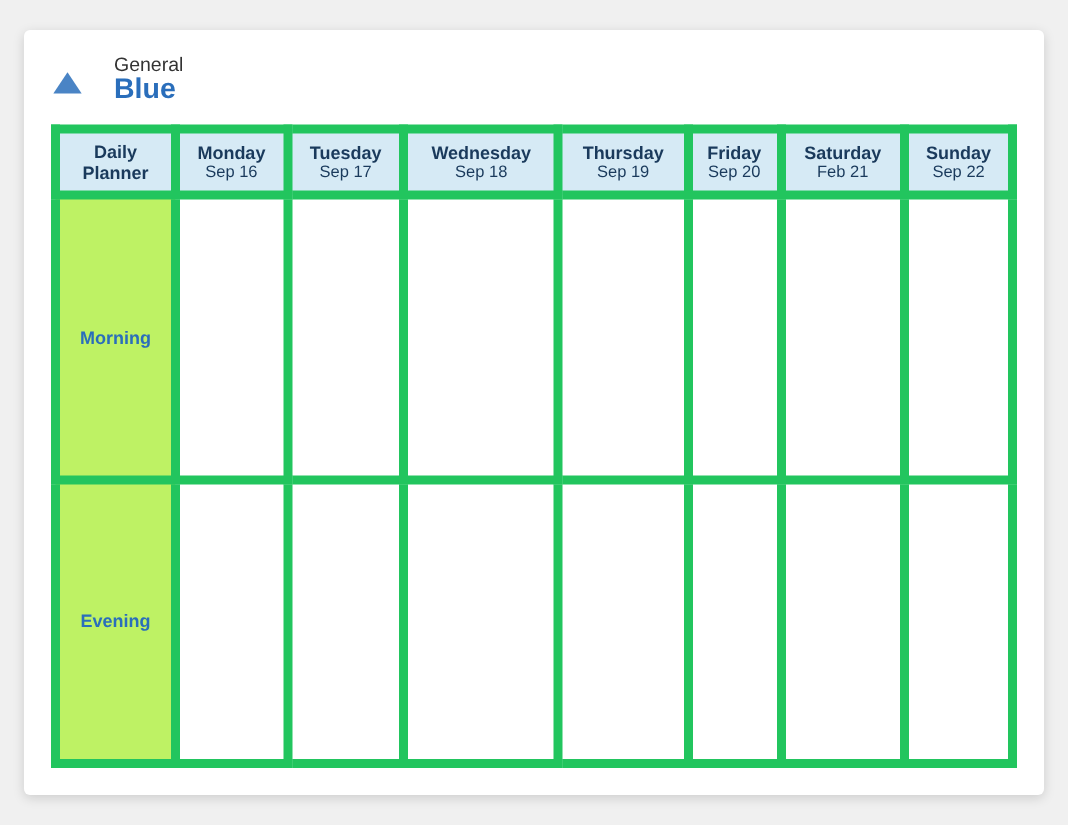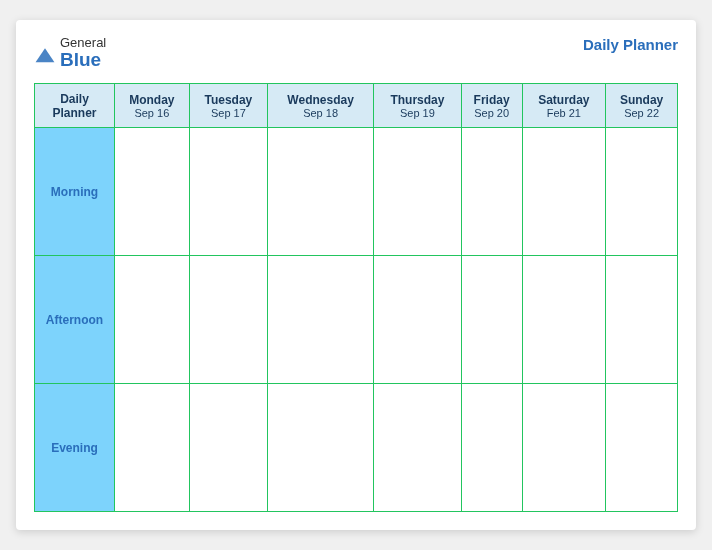--- a/index.html
+++ b/index.html
@@ -28,21 +28,21 @@
     .header {
       display: flex;
       justify-content: space-between;
       align-items: flex-start;
       margin-bottom: 12px;
     }
 
     .logo-area {
       display: flex;
       align-items: center;
-      gap: 4px;
+      gap: 20px;
     }
 
     .logo-text {
       display: flex;
       flex-direction: column;
       line-height: 1.1;
     }
 
     .logo-general {
       font-size: 13px;
@@ -81,21 +81,21 @@
 
     .calendar-table {
       width: 100%;
       flex: 1;
       border-collapse: collapse;
       border: 1.5px solid #a0c4d8;
     }
 
     .calendar-table th,
     .calendar-table td {
-      border: 1px solid #22c55e;
+      border: 6px solid #22c55e;
     }
 
     
     .calendar-table thead tr th {
       background: #d6eaf5;
       text-align: center;
       padding: 4px 2px;
       font-size: 11px;
       font-weight: bold;
       color: #1a3a5c;
@@ -111,21 +111,21 @@
 
     .date-label {
       display: block;
       font-size: 11px;
       font-weight: normal;
       text-align: center;
     }
 
     
     .calendar-table tbody tr td:first-child {
-      background: #7dd3fc;
+      background: #bef264;
       text-align: center;
       vertical-align: middle;
       font-size: 12px;
       font-weight: bold;
       color: #2a6ebb;
       width: 80px;
     }
 
     
     .calendar-table tbody tr td:not(:first-child) {
@@ -154,21 +154,20 @@
     <div class="logo-area">
       <svg class="logo-icon" viewBox="0 0 28 28" xmlns="http://www.w3.org/2000/svg">
         <polygon points="14,4 26,22 2,22" fill="#2a6ebb" opacity="0.85"></polygon>
       </svg>
       <div class="logo-text">
         <span class="logo-general">General</span>
         <span class="logo-blue">Blue</span>
       </div>
     </div>
     <div class="title-area">
-      <div class="title-main">Daily Planner</div>
     </div>
   </div>
 
   <table class="calendar-table">
     <thead>
       <tr>
         <th class="th-daily-planner">
           <span class="day-label">Daily</span>
           <span class="day-label">Planner</span>
         </th>
@@ -207,30 +206,20 @@
         <td>Morning</td>
         <td></td>
         <td></td>
         <td></td>
         <td></td>
         <td></td>
         <td></td>
         <td></td>
       </tr>
       <tr>
-        <td>Afternoon</td>
-        <td></td>
-        <td></td>
-        <td></td>
-        <td></td>
-        <td></td>
-        <td></td>
-        <td></td>
-      </tr>
-      <tr>
         <td>Evening</td>
         <td></td>
         <td></td>
         <td></td>
         <td></td>
         <td></td>
         <td></td>
         <td></td>
       </tr>
     </tbody>

